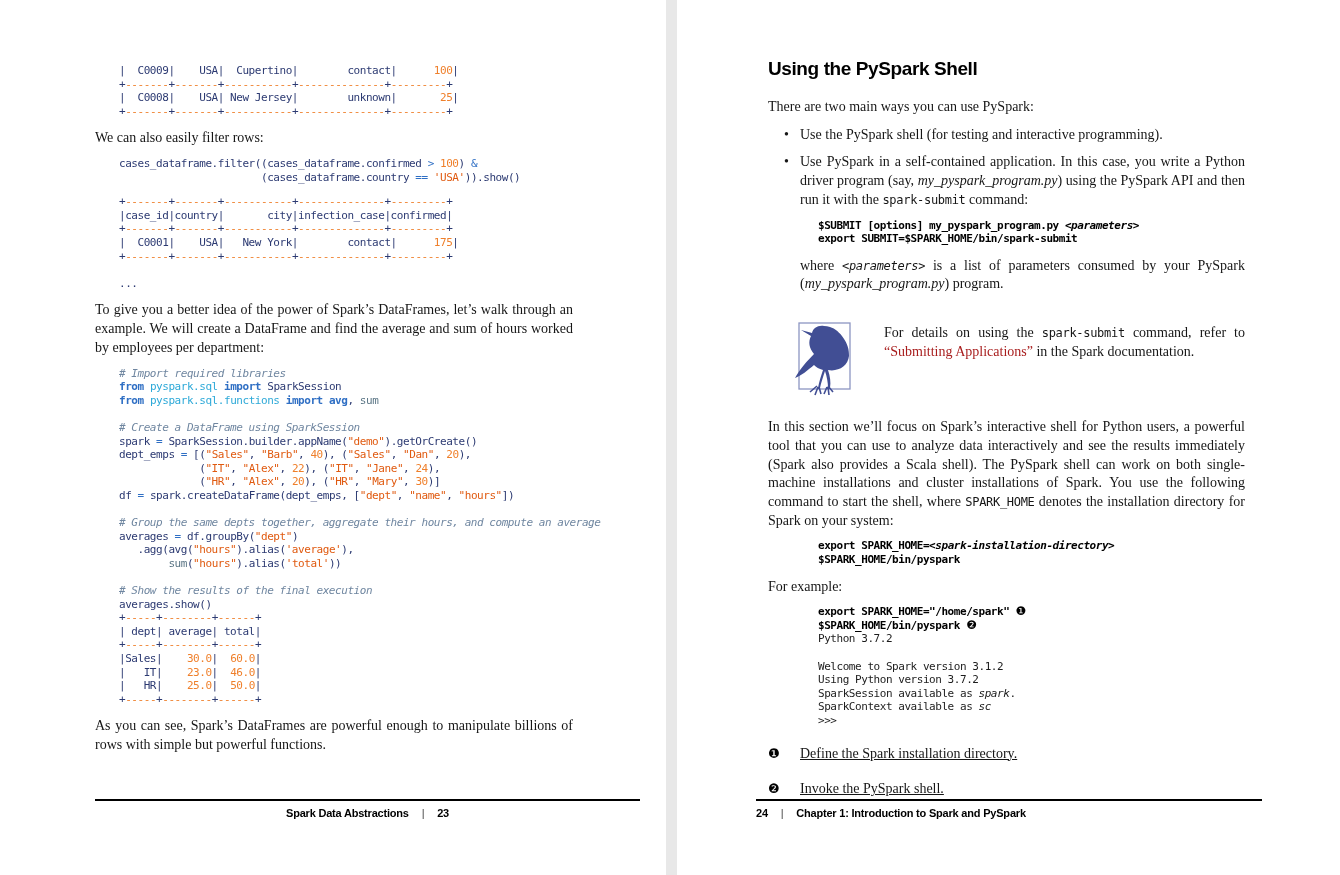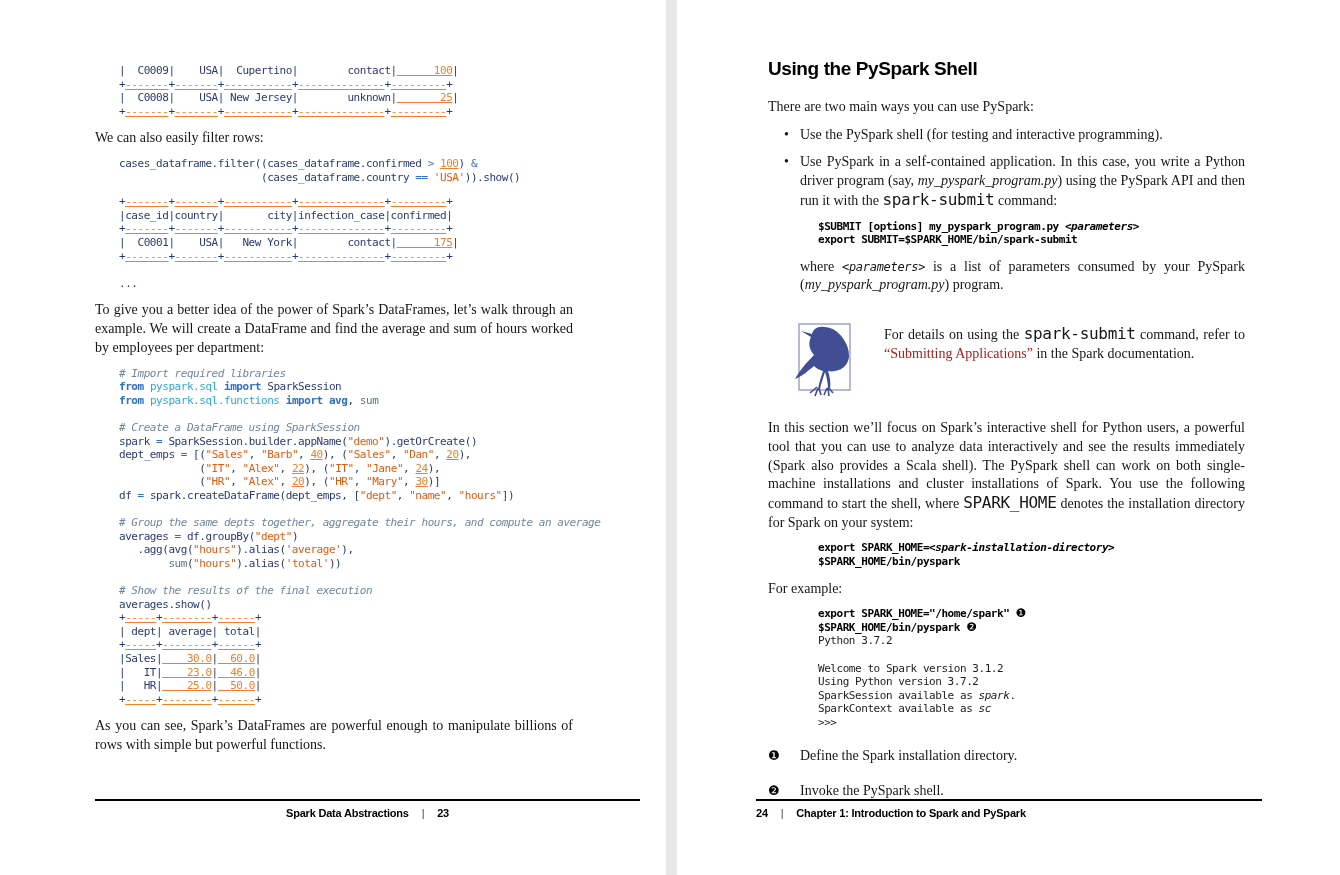--- a/index.html
+++ b/index.html
@@ -32,52 +32,52 @@
   .bullet .btext{flex:1;}
 
   
   .note{display:flex;margin:26px 0 18px 22px;align-items:flex-start;}
   .note .crow{flex:none;margin-right:30px;}
   .note .ntext{width:372px;text-align:justify;padding-top:4px;}
 
   
   .co{display:flex;margin:17px 0;}
   .co .cog{width:32px;flex:none;font-family:"DejaVu Sans",sans-serif;font-size:13px;color:#000;line-height:18.7px;}
-  .co .cotext{flex:1;}
+  .co .cotext{flex:1;text-decoration:underline;}
 
   
   .footer{position:absolute;top:799px;}
   #footer-left{left:95px;width:545px;}
   #footer-right{left:79px;width:506px;}
   .rule{height:2px;background:#000;margin-bottom:6px;}
   .ftext{font-family:"Liberation Sans",sans-serif;font-weight:700;font-size:11px;
          letter-spacing:-0.2px;color:#000;}
   .fright{text-align:center;}
   .fsep{font-weight:400;color:#444;margin:0 10px;}
 
   
   .sg-pl{color:#2c3a72;}
   .sg-kw{color:#2f6fc4;font-weight:bold;}
   .sg-fn{color:#2f6fc4;font-weight:bold;}
   .sg-mod{color:#2da9d8;}
   .sg-str{color:#e05a10;}
-  .sg-num{color:#ef7f2a;text-decoration:underline;}
+  .sg-num{color:#ef7f2a;}
   .sg-com{color:#6f86a0;font-style:italic;}
   .sg-op{color:#2f6fc4;}
   .sg-bi{color:#5a7585;}
   .sg-b{color:#000;font-weight:bold;}
   .sg-bit{color:#000;font-weight:bold;font-style:italic;}
   .sg-r{color:#1c1c1c;}
   .sg-ri{color:#1c1c1c;font-style:italic;}
   .sg-call{color:#000;font-family:"DejaVu Sans",sans-serif;font-size:12px;letter-spacing:0;}
 
   
   .sg-n{}
   .sg-i{font-style:italic;}
-  .sg-m{font-family:"DejaVu Sans Mono",monospace;font-size:16px;letter-spacing:-0.3px;}
+  .sg-m{font-family:"DejaVu Sans Mono",monospace;font-size:12px;letter-spacing:-0.3px;}
   .sg-mi{font-family:"DejaVu Sans Mono",monospace;font-size:12px;letter-spacing:-0.3px;font-style:italic;}
   .sg-red{color:#a81d1d;}
 </style>
 </head>
 <body>
 
 <div id="spread">
   <div class="page" id="page-left">
     <div id="left-blocks">
         <pre class="code"><div class="cl"><span class="sg-pl">|  C0009|    USA|  Cupertino|        contact|</span><span class="sg-num">      100</span><span class="sg-pl">|</span></div><div class="cl"><span class="sg-pl">+</span><span class="sg-num">-------</span><span class="sg-pl">+</span><span class="sg-num">-------</span><span class="sg-pl">+</span><span class="sg-num">-----------</span><span class="sg-pl">+</span><span class="sg-num">--------------</span><span class="sg-pl">+</span><span class="sg-num">---------</span><span class="sg-pl">+</span></div><div class="cl"><span class="sg-pl">|  C0008|    USA| New Jersey|        unknown|</span><span class="sg-num">       25</span><span class="sg-pl">|</span></div><div class="cl"><span class="sg-pl">+</span><span class="sg-num">-------</span><span class="sg-pl">+</span><span class="sg-num">-------</span><span class="sg-pl">+</span><span class="sg-num">-----------</span><span class="sg-pl">+</span><span class="sg-num">--------------</span><span class="sg-pl">+</span><span class="sg-num">---------</span><span class="sg-pl">+</span></div></pre>

